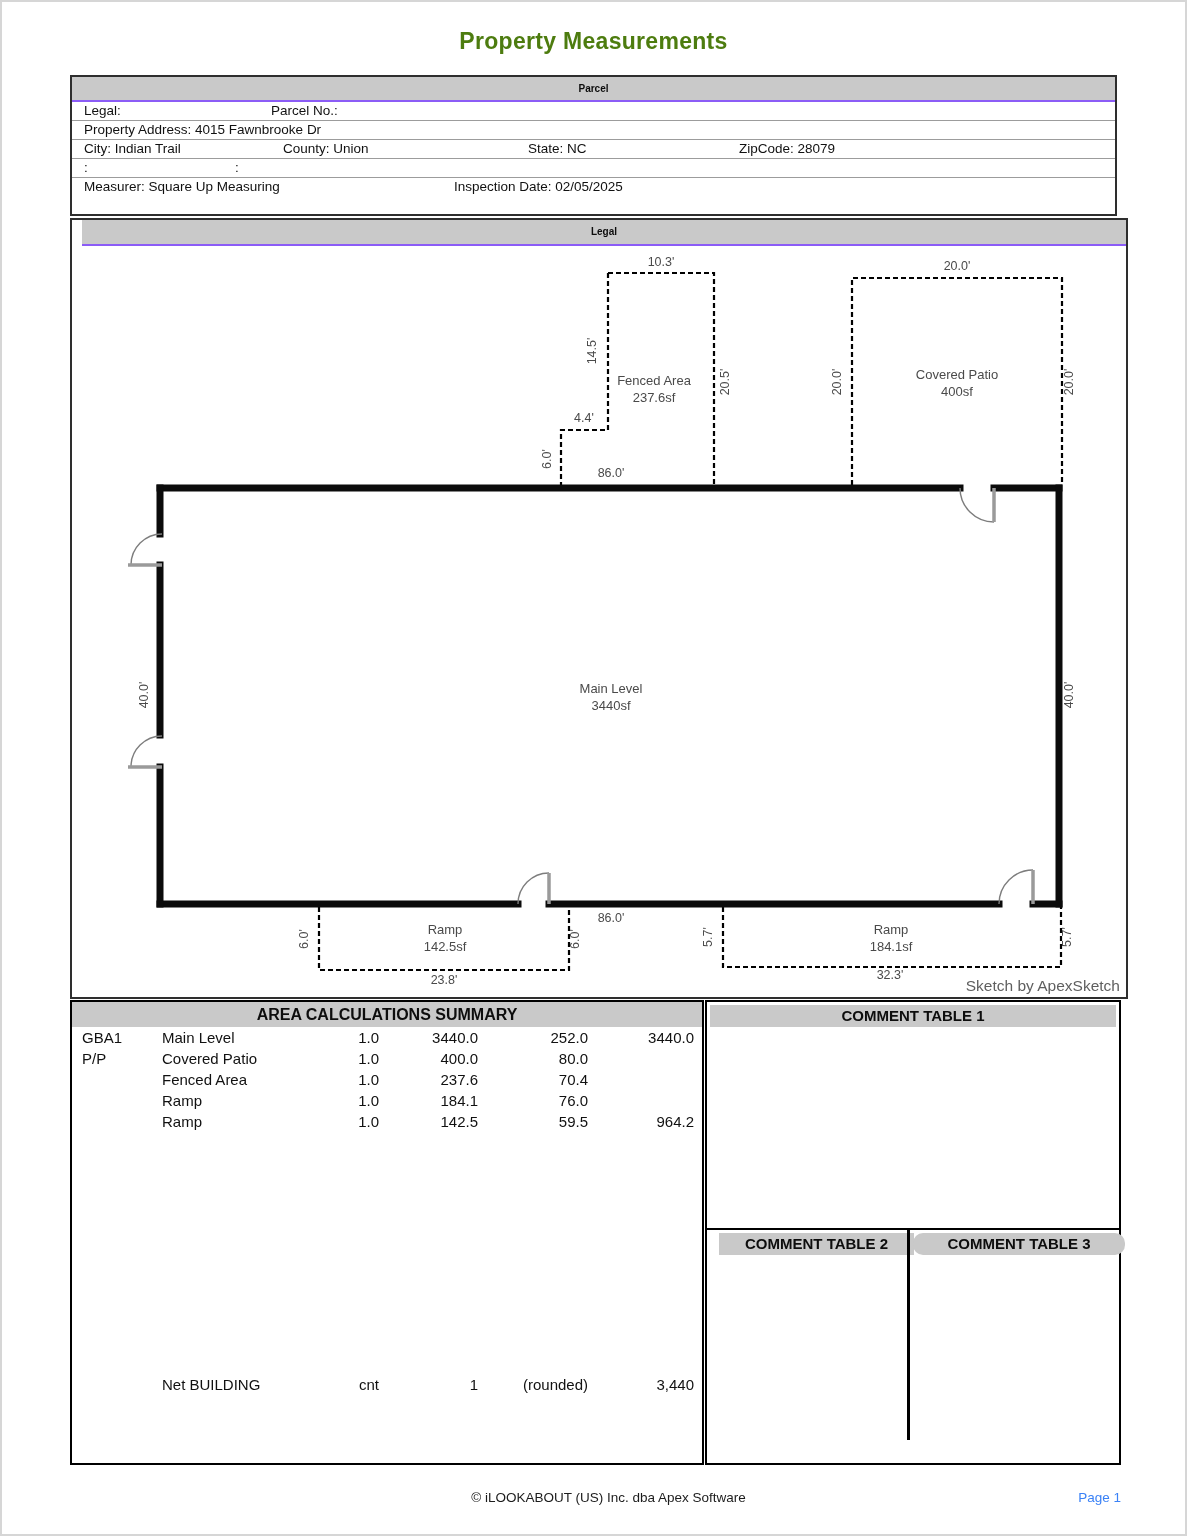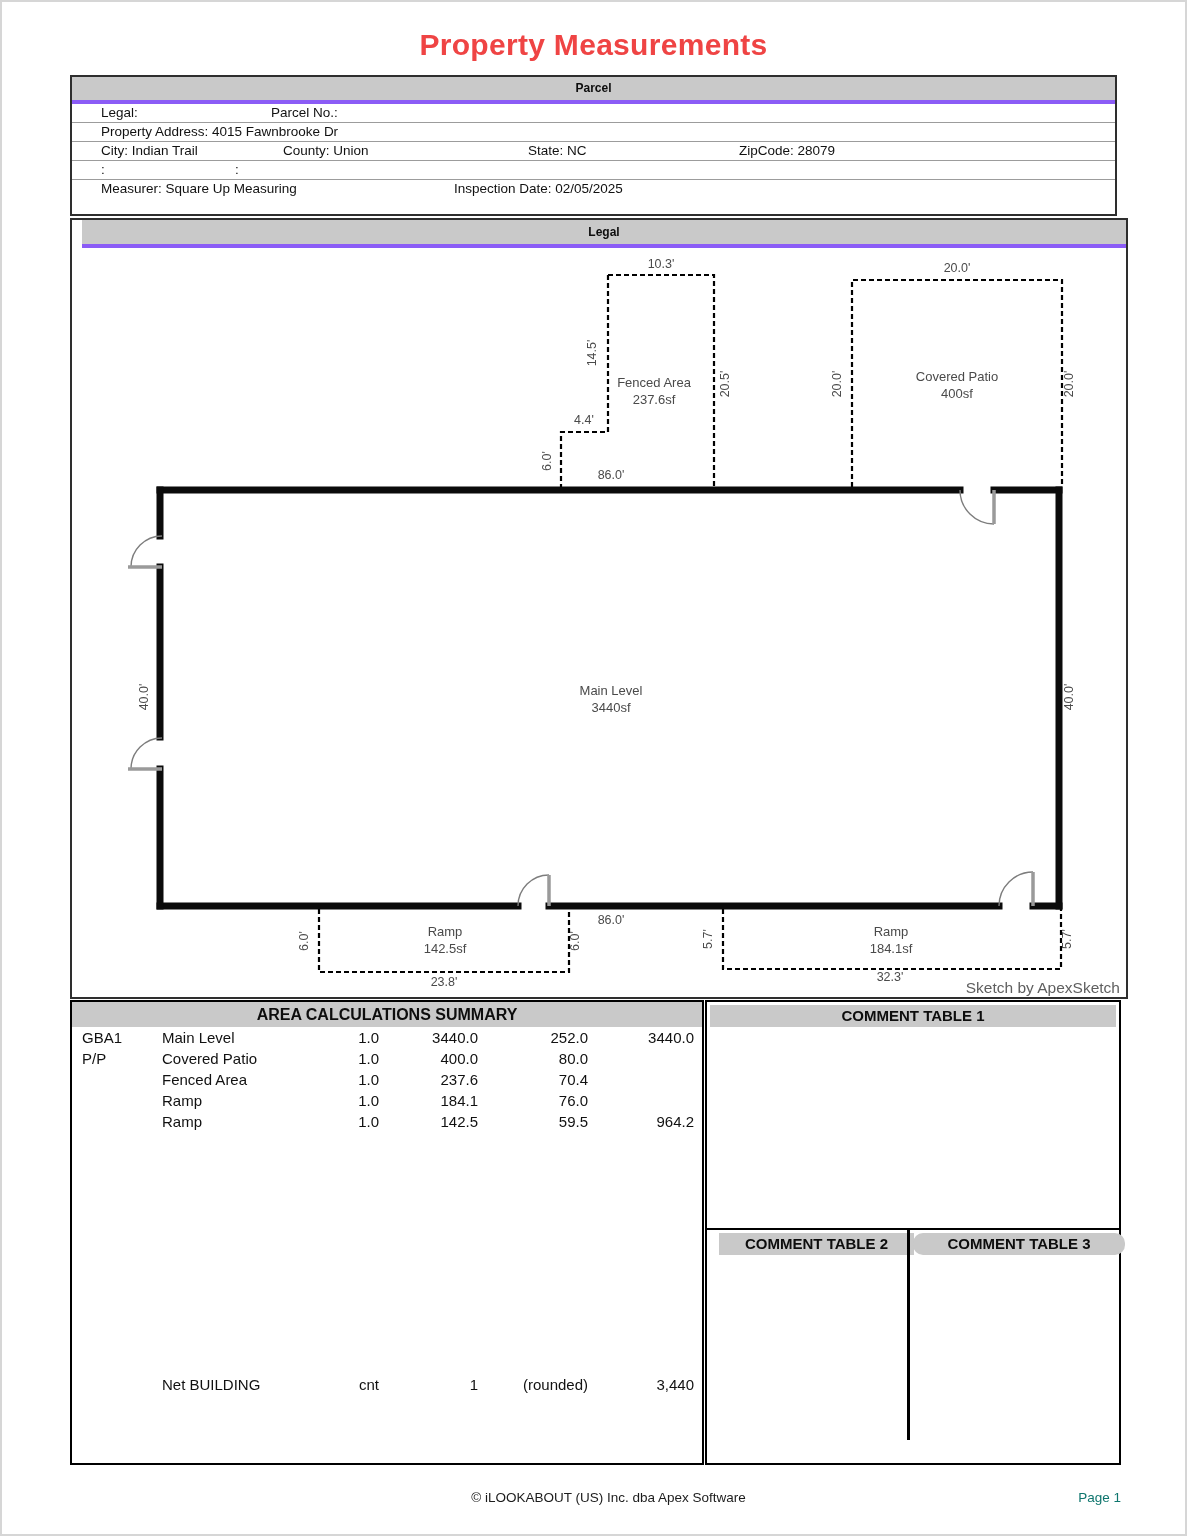--- a/index.html
+++ b/index.html
@@ -3,34 +3,34 @@
 <meta charset="utf-8">
 <style>
   html,body{margin:0;padding:0;background:#fff;}
   .page{
     position:relative;width:1187px;height:1536px;background:#ffffff;
     font-family:"Liberation Sans","DejaVu Sans",sans-serif;color:#111;
     box-shadow:inset 0 0 0 2px #d6d6d6;overflow:hidden;
   }
   .page-title{
     position:absolute;top:28px;left:0;width:100%;text-align:center;
-    font-size:30px;font-weight:bold;color:#ef4444;letter-spacing:.3px;
+    font-size:23px;font-weight:bold;color:#4d7c0f;letter-spacing:.3px;
   }
   
   .box{position:absolute;background:#fff;border:2px solid #2e2e2e;}
   .sec-header{
-    height:23px;background:#c9c9c9;border-bottom:4px solid #8b5cf6;
-    text-align:center;font-weight:bold;font-size:12px;line-height:23px;color:#0d0d0d;
+    height:23px;background:#c9c9c9;border-bottom:2px solid #8b5cf6;
+    text-align:center;font-weight:bold;font-size:10px;line-height:23px;color:#0d0d0d;
   }
   
   .parcel-box{left:70px;top:75px;width:1043px;height:137px;}
   .p-row{position:relative;height:18px;border-bottom:1px solid #9c9c9c;font-size:13.5px;line-height:18px;}
   .p-row:last-child{border-bottom:none;}
   .p-row span{position:absolute;top:0;white-space:nowrap;}
-  .px12{left:29px;text-align:right;} .px199{left:199px;} .px163{left:163px;}
+  .px12{left:12px;text-align:right;} .px199{left:199px;} .px163{left:163px;}
   .px211{left:211px;} .px456{left:456px;} .px667{left:667px;} .px382{left:382px;}
   
   .legal-box{left:70px;top:218px;width:1044px;height:777px;padding-left:10px;}
   .legal-box .sec-header{height:24px;line-height:24px;}
   .sketch-svg{display:block;}
   .dim{font-size:12.5px;fill:#4a4a4a;}
   .room{font-size:13px;fill:#4a4a4a;}
   .credit{font-size:15.5px;fill:#5f5f5f;}
   
   .area-box{left:70px;top:1000px;width:630px;height:461px;border:2px solid #000;}
@@ -50,21 +50,21 @@
     position:absolute;height:22px;background:#c9c9c9;text-align:center;
     font-weight:bold;font-size:15px;line-height:22px;color:#0d0d0d;
   }
   .ct1-box .ct-header{left:3px;right:3px;top:3px;}
   .ct23-box{left:705px;top:1228px;width:412px;height:233px;border:2px solid #000;}
   .ct2-header{left:12px;width:195px;top:3px;}
   .ct3-header{left:206px;width:212px;top:3px;border-radius:10px;}
   .ct-divider{position:absolute;left:200px;top:0;width:3px;height:210px;background:#000;}
   
   .footer-center{position:absolute;top:1490px;left:15px;width:100%;text-align:center;font-size:13.5px;color:#1c1c1c;}
-  .footer-right{position:absolute;top:1490px;right:66px;font-size:13.5px;color:#0f766e;}
+  .footer-right{position:absolute;top:1490px;right:66px;font-size:13.5px;color:#3b82f6;}
 </style>
 </head>
 <body>
 
 <div class="page">
 
   <div class="page-title">Property Measurements</div>
 
   <div class="box parcel-box">
     <div class="sec-header">Parcel</div>

